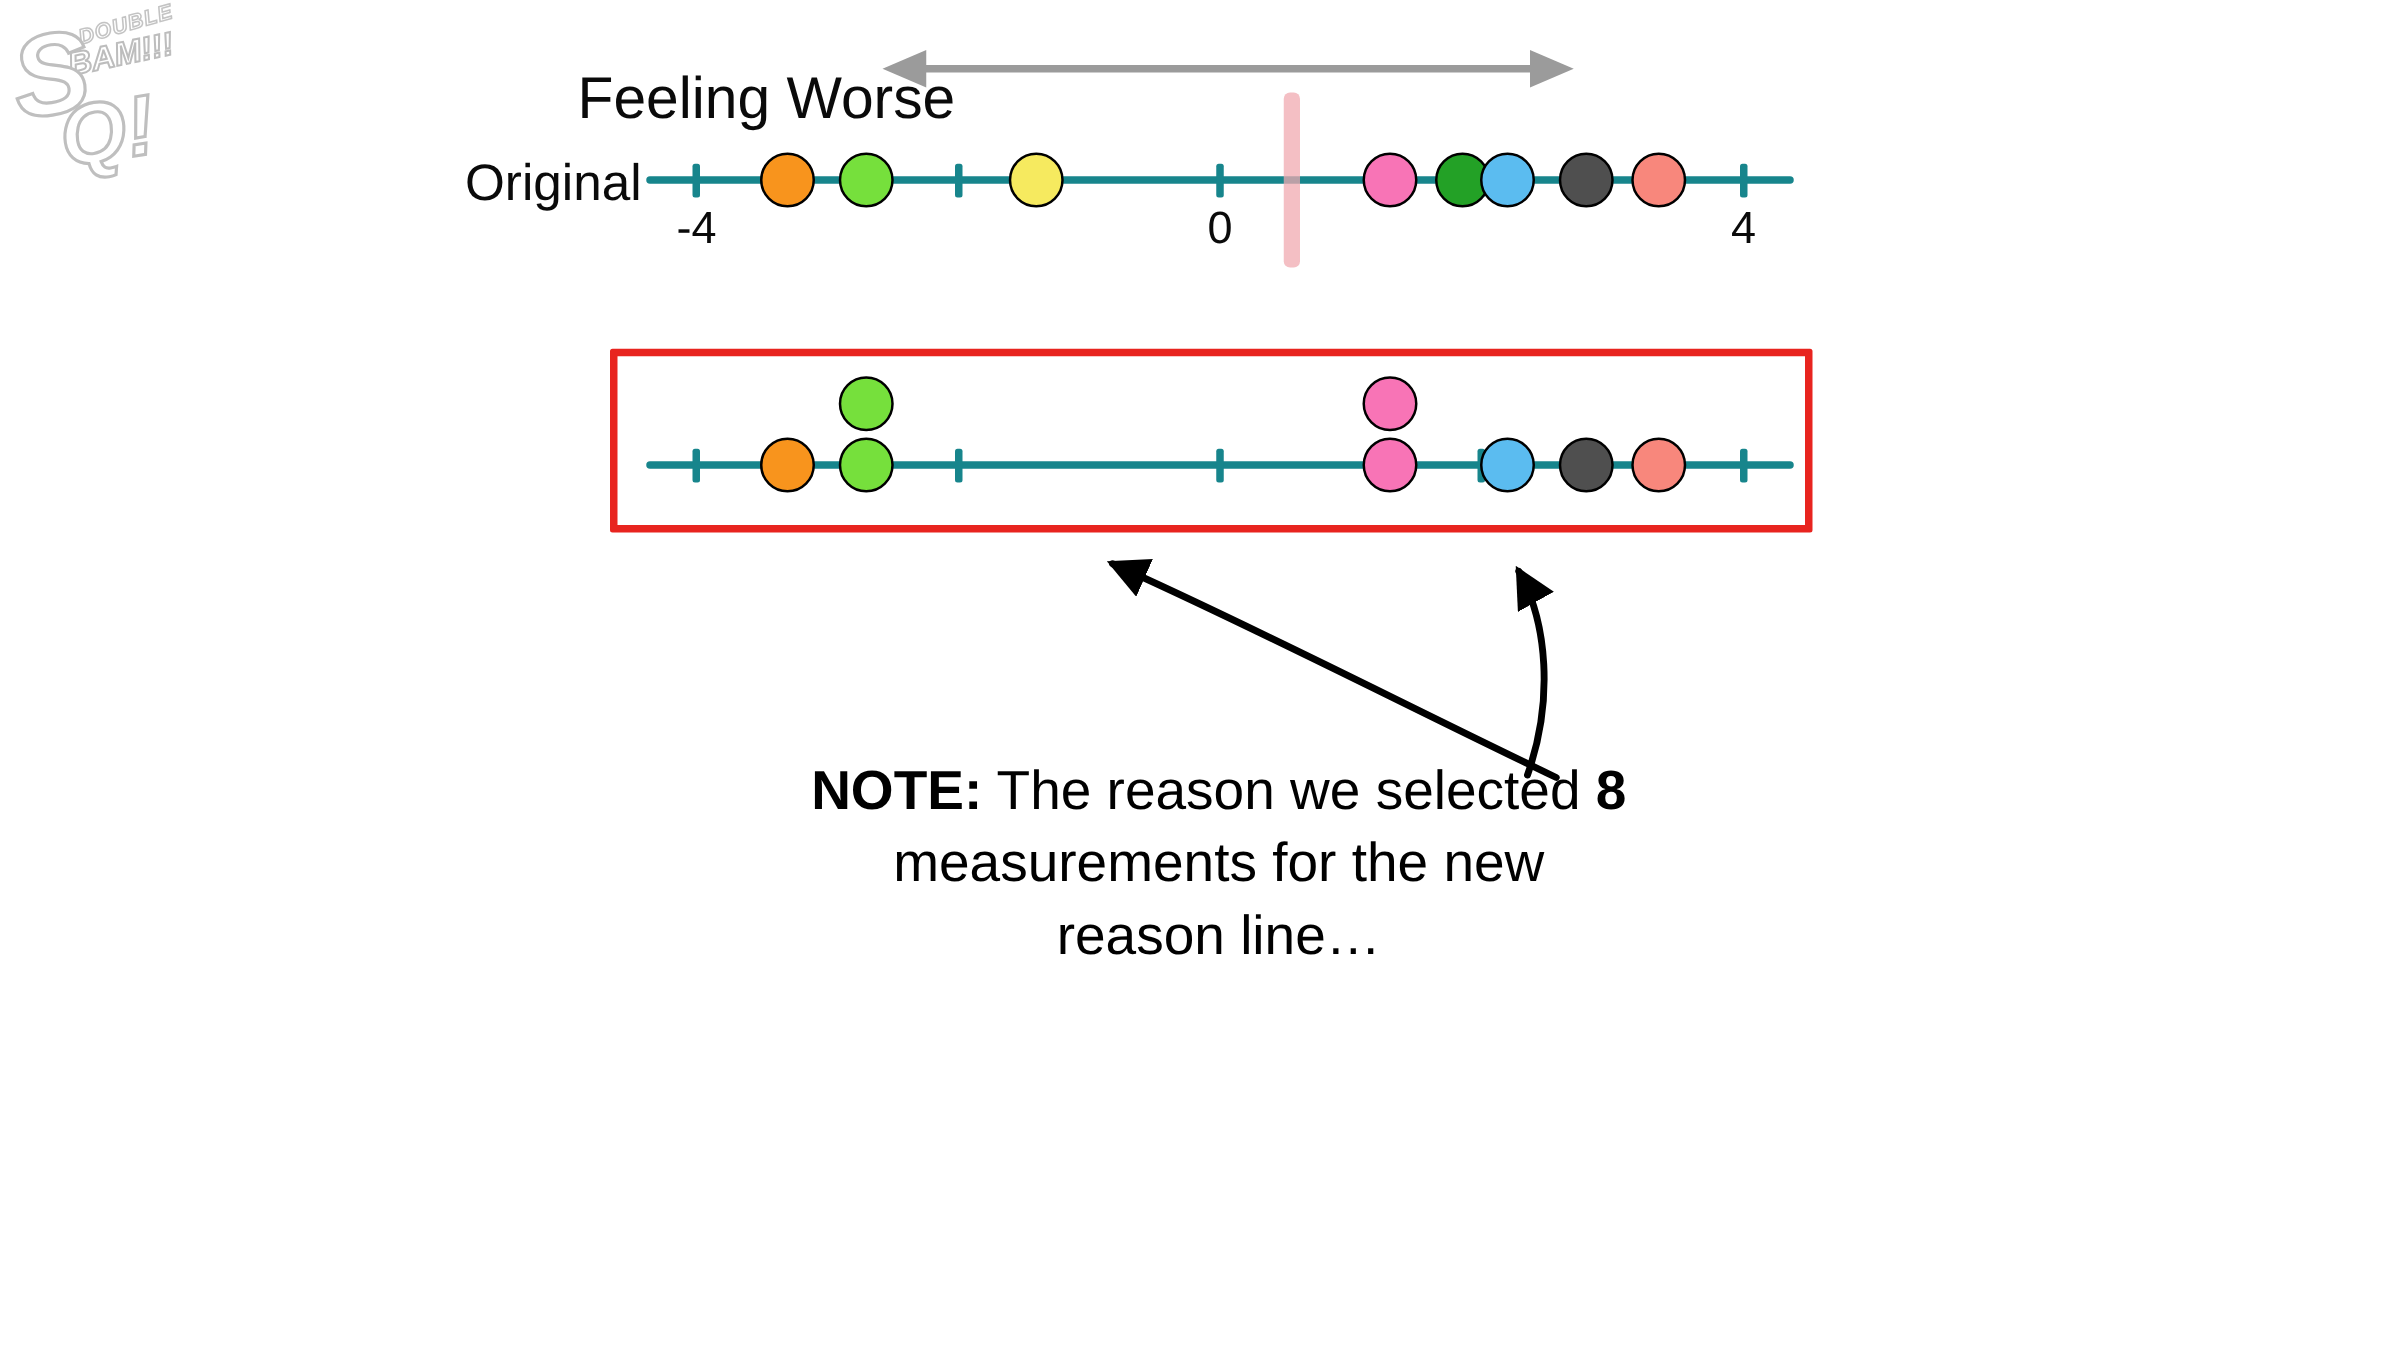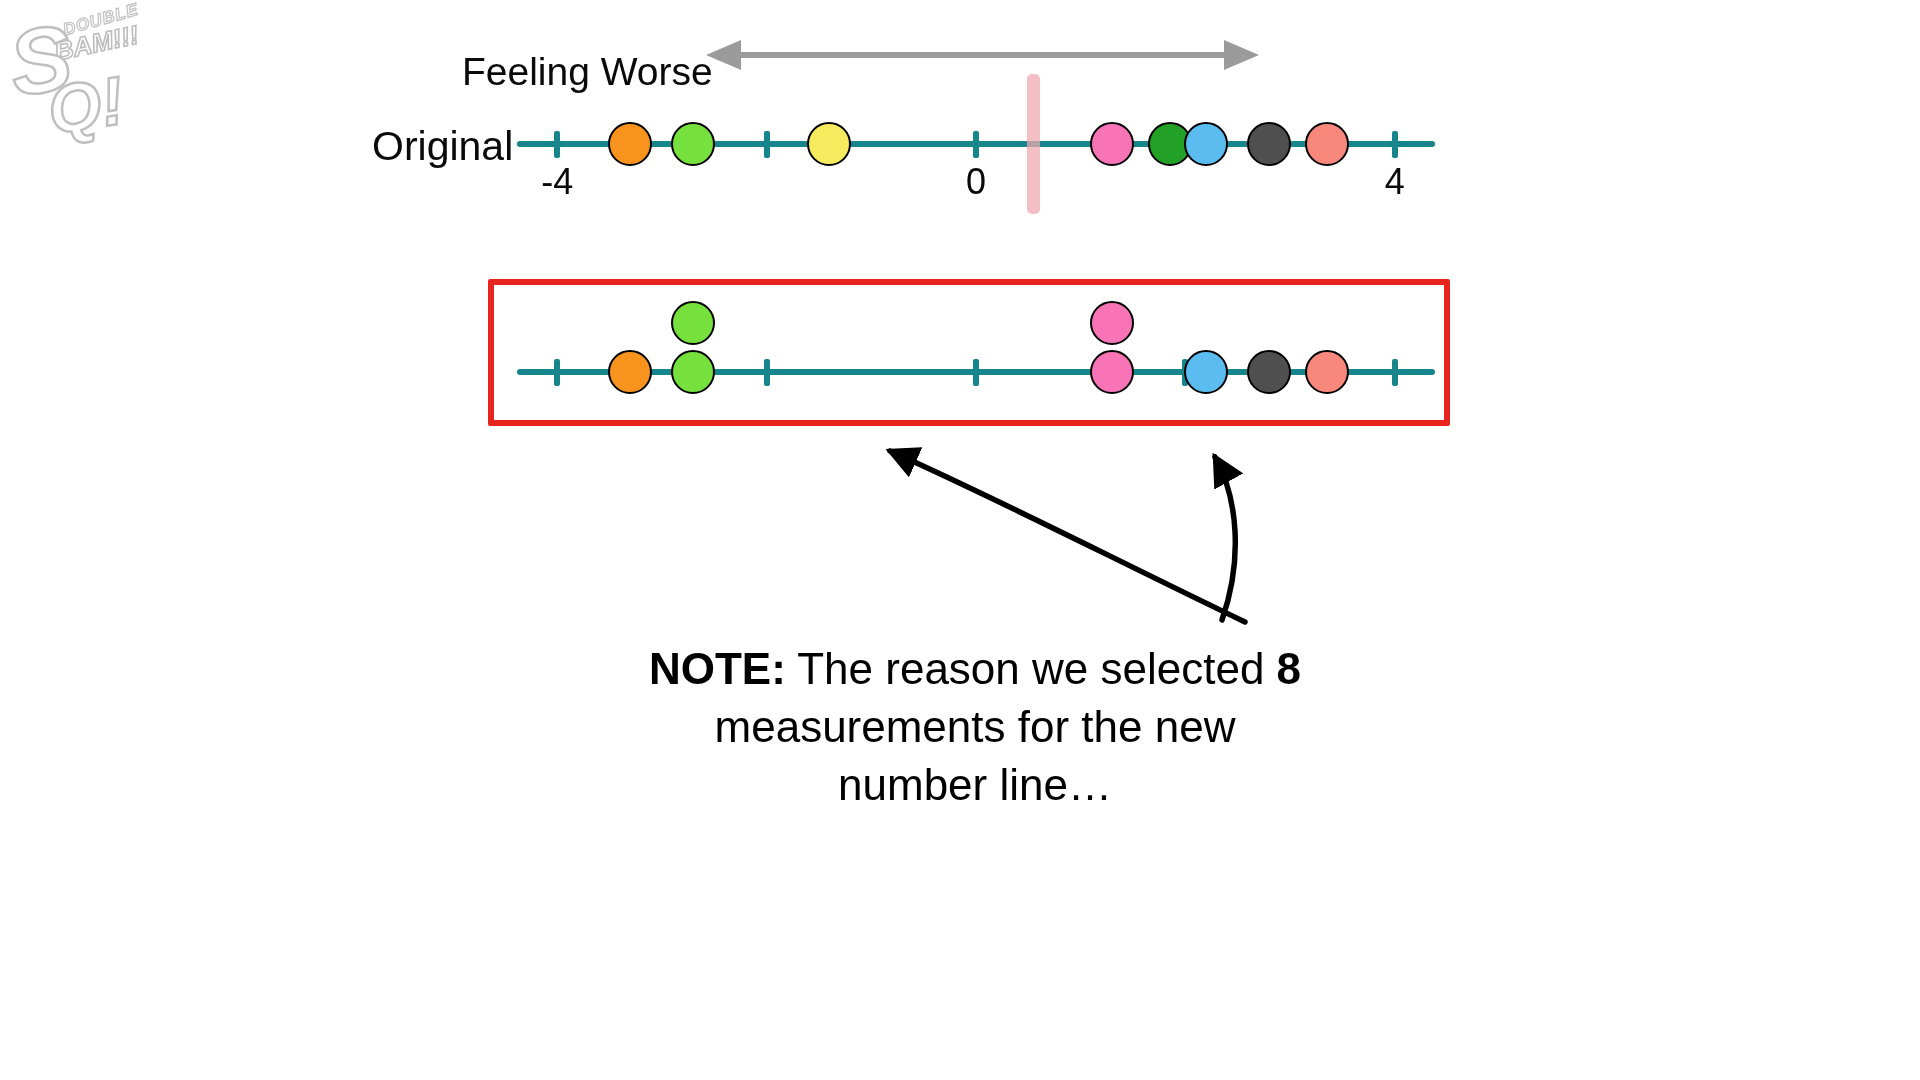--- a/index.html
+++ b/index.html
@@ -16,39 +16,39 @@
   
   .logo { position: absolute; left: 4px; top: 2px; width: 170px; height: 160px; }
   .logo span { position: absolute; font-style: italic; font-weight: 900;
                color: #ffffff; -webkit-text-stroke: 2.5px #bfbfbf; text-shadow: 0 0 1px #cfcfcf; }
   .logo .word1 { left: 58px; top: 8px;  font-size: 17px; transform: rotate(-16deg); -webkit-text-stroke: 1.2px #c3c3c3; letter-spacing: 1px;}
   .logo .word2 { left: 50px; top: 26px; font-size: 26px; transform: rotate(-12deg); -webkit-text-stroke: 1.6px #bdbdbd;}
   .logo .letterS { left: 6px;  top: 6px;  font-size: 92px; transform: rotate(-9deg); }
   .logo .letterQ { left: 44px; top: 64px; font-size: 68px; transform: rotate(-9deg); }
 
   
-  .dir-label { position: absolute; font-size: 39px; color: #0a0a0a; margin-top: 16px; }
+  .dir-label { position: absolute; font-size: 47px; color: #0a0a0a; margin-top: 16px; }
   #feeling-worse  { left: 462px;  top: 34px; }
   #feeling-better { left: 1270px; top: 34px; }
 
   
   .layer { position: absolute; inset: 0; }
   .axis-line  { position: absolute; height: 6px; border-radius: 3px; }
   .tick       { position: absolute; width: 6px; height: 27px; border-radius: 2px; }
   .tick-label { position: absolute; transform: translateX(-50%); font-size: 36px; color: #0a0a0a; }
   .dot  { position: absolute; width: 44px; height: 44px; border-radius: 50%; border: 2.5px solid #000; }
   .threshold { position: absolute; width: 13px; height: 140px; border-radius: 5px; opacity: 0.75; }
 
   .line-title { position: absolute; left: 372px; top: 123px; font-size: 41px; color: #0a0a0a; }
 
   .red-box { position: absolute; left: 488px; top: 279px; width: 962px; height: 147px;
              border: 6px solid #e8241f; border-radius: 2px; background: transparent; }
 
   
-  .note { position: absolute; left: 430px; top: 640px; width: 1090px; text-align: center;
+  .note { position: absolute; left: 430px; top: 604px; width: 1090px; text-align: center;
           font-size: 44px; line-height: 58px; color: #000; }
   .note b { font-weight: 700; }
 
   #arrow-layer { position: absolute; inset: 0; pointer-events: none; }
 </style>
 </head>
 <body>
 
 <div id="stage">
 
@@ -112,16 +112,16 @@
     <polygon points="706,55 741,40 741,70" fill="#9b9b9b"></polygon>
     <polygon points="1259,55 1224,40 1224,70" fill="#9b9b9b"></polygon>
 
     <path d="M 1245 622 C 1120 562, 992 496, 890 451" fill="none" stroke-width="5.5" stroke-linecap="round" marker-end="url(#blackhead)" stroke="#000000"></path>
     <path d="M 1222 620 C 1243 560, 1238 498, 1215 457" fill="none" stroke-width="5.5" stroke-linecap="round" marker-end="url(#blackhead)" stroke="#000000"></path>
   </svg>
 
   <div class="note">
     <div class="note-line"><b>NOTE:</b><span> The reason we selected </span><b>8</b></div>
     <div class="note-line">measurements for the new</div>
-    <div class="note-line">number line…</div>
+    <div class="note-line">reason line…</div>
   </div>
 
 </div>
 
 </body></html>

